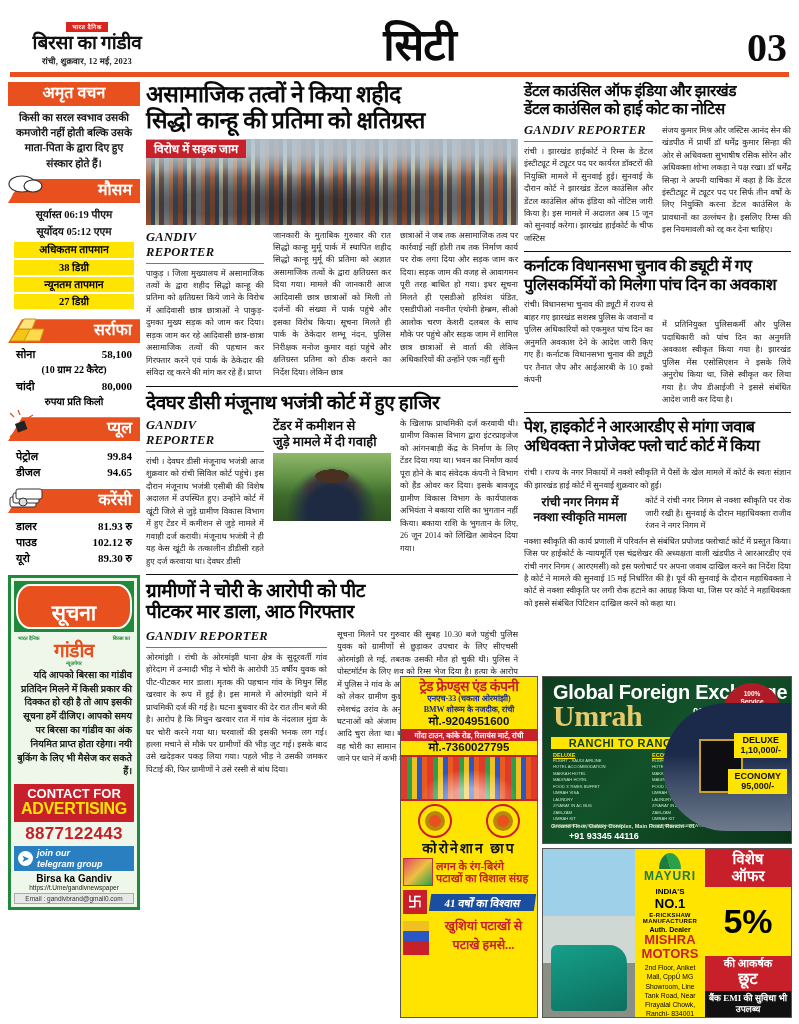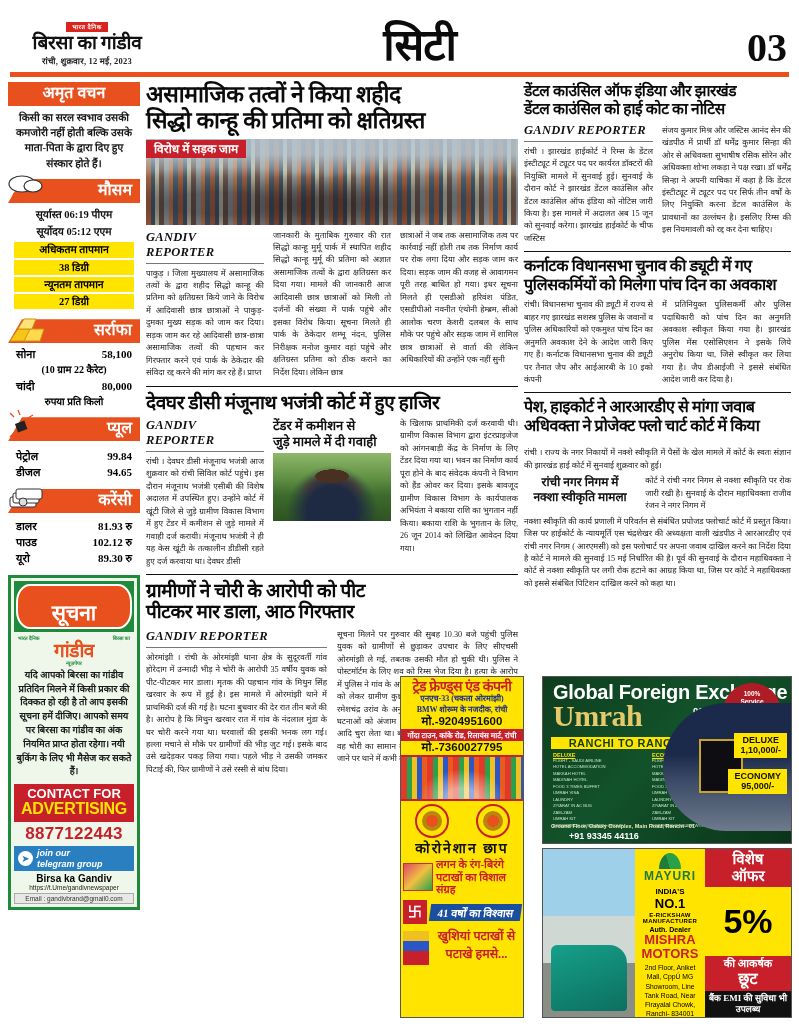--- a/index.html
+++ b/index.html
@@ -54,21 +54,21 @@
   
   .notice-box { border:3px solid #1f8a3b; background:#eef7ea; padding:3px; }
   .notice-top { background:#1f8a3b; padding:3px 2px; }
   .notice-badge {
     background:#e8501e; color:#fff; font-size:21px; font-weight:bold; text-align:center;
     border-radius:14px/18px; padding:16px 0 3px; border:2px solid #fff; line-height:1.05;
   }
   .notice-logo { text-align:center; padding:3px 0 1px; }
   .notice-logo .brand { font-size:19px; font-weight:bold; color:#e8501e; letter-spacing:-.5px; line-height:1; }
   .notice-logo .brand-sub { font-size:5px; color:#1f8a3b; font-weight:bold; }
-  .notice-body { font-size:9.5px; font-weight:bold; line-height:1.45; text-align:center; color:#1a1a1a; padding:2px 2px 3px; }
+  .notice-body { font-size:9.5px; font-weight:bold; line-height:1.45; text-align:right; color:#1a1a1a; padding:2px 2px 3px; }
   .cfa { background:#c8202a; text-align:center; padding:3px 0 4px; margin-top:2px; }
   .cfa .l1 { color:#fff; font-size:13px; font-weight:bold; font-family:"Liberation Sans",sans-serif; line-height:1.1; }
   .cfa .l2 { color:#ffe400; font-size:16px; font-weight:bold; font-family:"Liberation Sans",sans-serif; line-height:1.05; letter-spacing:-.3px; }
   .phone { text-align:center; font-size:17px; font-weight:bold; color:#c8202a; font-family:"Liberation Sans",sans-serif; padding:2px 0; letter-spacing:.3px; }
   .tg { background:#2a7fc1; display:flex; align-items:center; gap:4px; padding:2px 4px; }
   .tg-ic { width:15px; height:15px; border-radius:50%; background:#fff; color:#2a7fc1; font-size:10px; text-align:center; line-height:15px; }
   .tg-txt { color:#fff; font-size:9px; font-style:italic; font-weight:bold; line-height:1.15; font-family:"Liberation Sans",sans-serif; }
   .tg-name { text-align:center; font-size:10px; font-weight:bold; font-family:"Liberation Sans",sans-serif; padding-top:2px; }
   .tg-url { text-align:center; font-size:6.5px; font-family:"Liberation Sans",sans-serif; color:#222; }
   .email-bar { background:#e8e8e8; border:1px solid #aaa; text-align:center; font-size:6.5px; font-family:"Liberation Sans",sans-serif; margin-top:2px; padding:1px; color:#333; }
@@ -408,21 +408,21 @@
         </div>
       </div>
 
       <div class="hr-black"></div>
 
       <div>
         <div class="headline rt2">कर्नाटक विधानसभा चुनाव की ड्यूटी में गए</div>
         <div class="headline rt2">पुलिसकर्मियों को मिलेगा पांच दिन का अवकाश</div>
         <div style="display:flex;gap:9px;margin-top:5px;">
           <div style="flex:1;" class="art-text">रांची। विधानसभा चुनाव की ड्यूटी में राज्य से बाहर गए झारखंड सशस्त्र पुलिस के जवानों व पुलिस अधिकारियों को एकमुश्त पांच दिन का अनुमति अवकाश देने के आदेश जारी किए गए हैं। कर्नाटक विधानसभा चुनाव की ड्यूटी पर तैनात जैप और आईआरबी के 10 इको कंपनी</div>
-          <div style="flex:1;" class="art-text">में प्रतिनियुक्त पुलिसकर्मी और पुलिस पदाधिकारी को पांच दिन का अनुमति अवकाश स्वीकृत किया गया है। झारखंड पुलिस मेंस एसोसिएशन ने इसके लिये अनुरोध किया था, जिसे स्वीकृत कर लिया गया है। जैप डीआईजी ने इससे संबंधित आदेश जारी कर दिया है।</div>
+          <div style="flex:1;margin-top:20px;" class="art-text">में प्रतिनियुक्त पुलिसकर्मी और पुलिस पदाधिकारी को पांच दिन का अनुमति अवकाश स्वीकृत किया गया है। झारखंड पुलिस मेंस एसोसिएशन ने इसके लिये अनुरोध किया था, जिसे स्वीकृत कर लिया गया है। जैप डीआईजी ने इससे संबंधित आदेश जारी कर दिया है।</div>
         </div>
       </div>
 
       <div class="hr-black"></div>
 
       <div>
         <div class="headline rt2">पेश, हाइकोर्ट ने आरआरडीए से मांगा जवाब</div>
         <div class="headline rt2">अधिवक्ता ने प्रोजेक्ट फ्लो चार्ट कोर्ट में किया</div>
         <div class="art-text" style="margin-top:12px;">रांची । राज्य के नगर निकायों में नक्शे स्वीकृति में पैसों के खेल मामले में कोर्ट के स्वतः संज्ञान की झारखंड हाई कोर्ट में सुनवाई शुक्रवार को हुई।</div>
         <div style="display:flex;gap:9px;margin-top:3px;">
@@ -430,21 +430,21 @@
             <div class="sub-head" style="font-size:12px;text-align:center;">रांची नगर निगम में</div>
             <div class="sub-head" style="font-size:12px;text-align:center;">नक्शा स्वीकृति मामला</div>
           </div>
           <div style="flex:1;" class="art-text">कोर्ट ने रांची नगर निगम से नक्शा स्वीकृति पर रोक जारी रखी है। सुनवाई के दौरान महाधिवक्ता राजीव रंजन ने नगर निगम में</div>
         </div>
         <div class="art-text" style="margin-top:3px;">नक्शा स्वीकृति की कार्य प्रणाली में परिवर्तन से संबंधित प्रपोजड फ्लोचार्ट कोर्ट में प्रस्तुत किया। जिस पर हाईकोर्ट के न्यायमूर्ति एस चंद्रशेखर की अध्यक्षता वाली खंडपीठ ने आरआरडीए एवं रांची नगर निगम ( आरएमसी) को इस फ्लोचार्ट पर अपना जवाब दाखिल करने का निर्देश दिया है कोर्ट ने मामले की सुनवाई 15 मई निर्धारित की है।  पूर्व की सुनवाई के दौरान महाधिवक्ता ने कोर्ट से नक्शा स्वीकृति पर लगी रोक हटाने का आग्रह किया था, जिस पर कोर्ट ने महाधिवक्ता को इससे संबंधित पिटिशन दाखिल करने को कहा था।</div>
       </div>
     </div>
   </div>
 
-  <div style="position:absolute;left:400px;top:676px;width:124px;height:342px;" class="ad-box">
+  <div style="position:absolute;left:400px;top:676px;width:138px;height:342px;" class="ad-box">
     <div class="ad-fw">
       <div class="fw-title">ट्रेड फ्रेण्ड्स एंड कंपनी</div>
       <div class="fw-l">एनएच-33 (चकला ओरमांझी)</div>
       <div class="fw-l">BMW शोरूम के नजदीक, रांची</div>
       <div class="fw-phone">मो.-9204951600</div>
       <div class="fw-band">गोंदा टाउन, कांके रोड, रिलायंस मार्ट, रांची</div>
       <div class="fw-phone">मो.-7360027795</div>
       <div class="fw-pics"></div>
       <div class="fw-marks">
         <div class="seal"></div>

